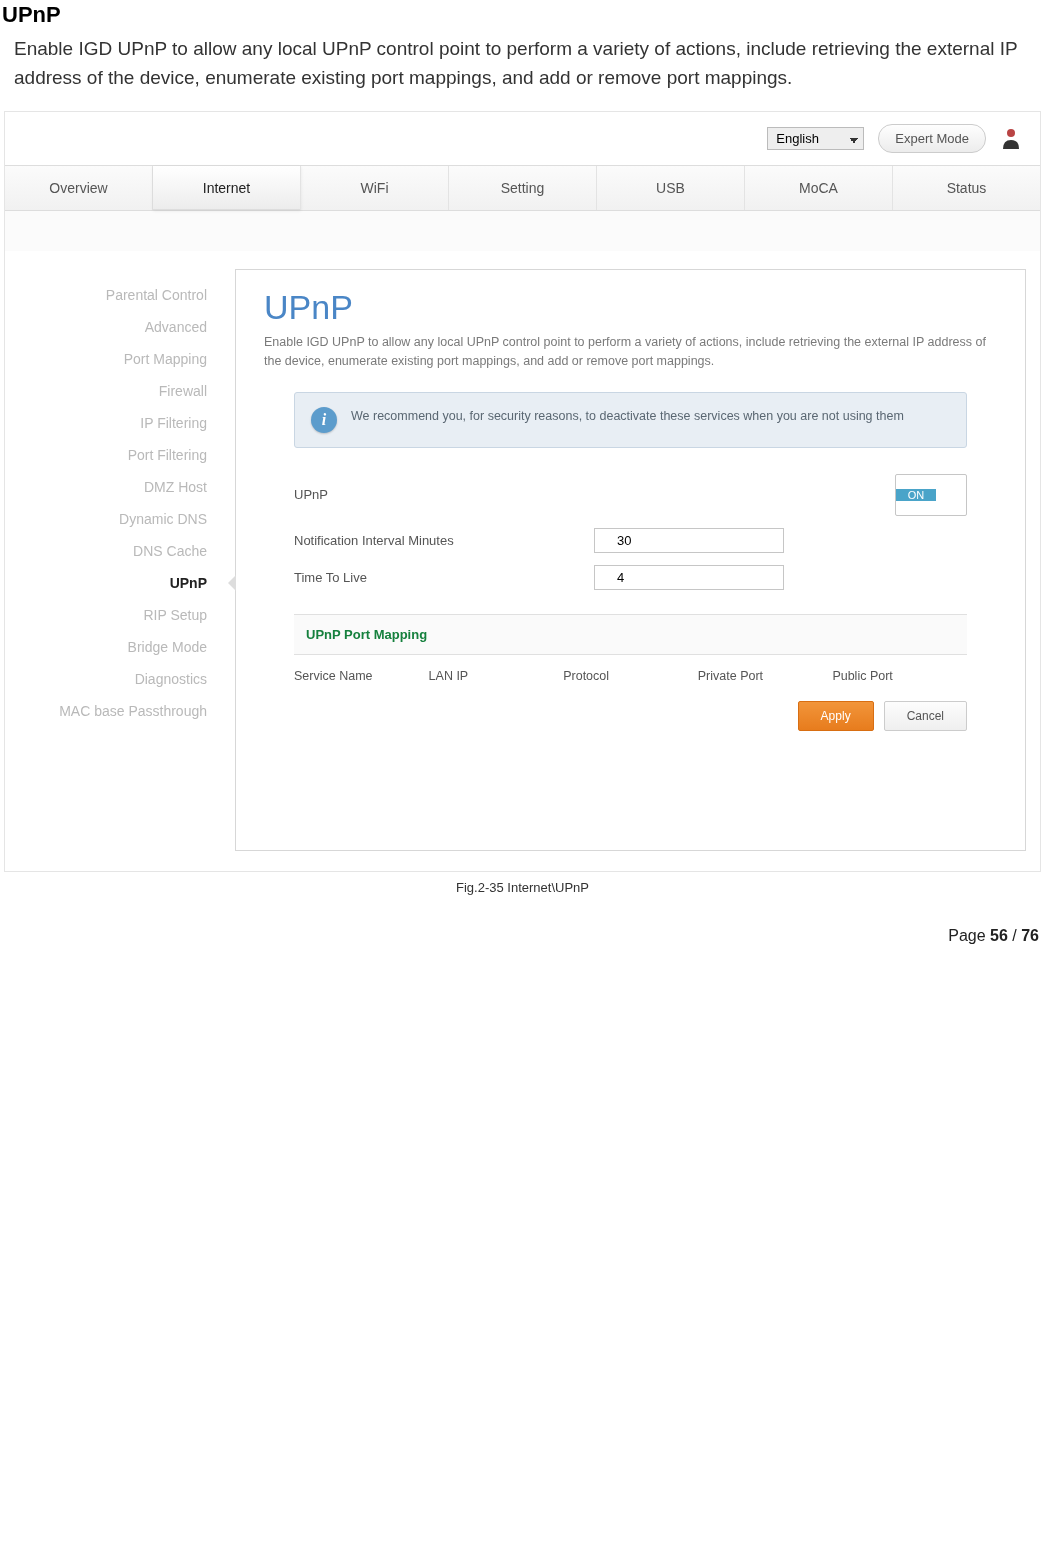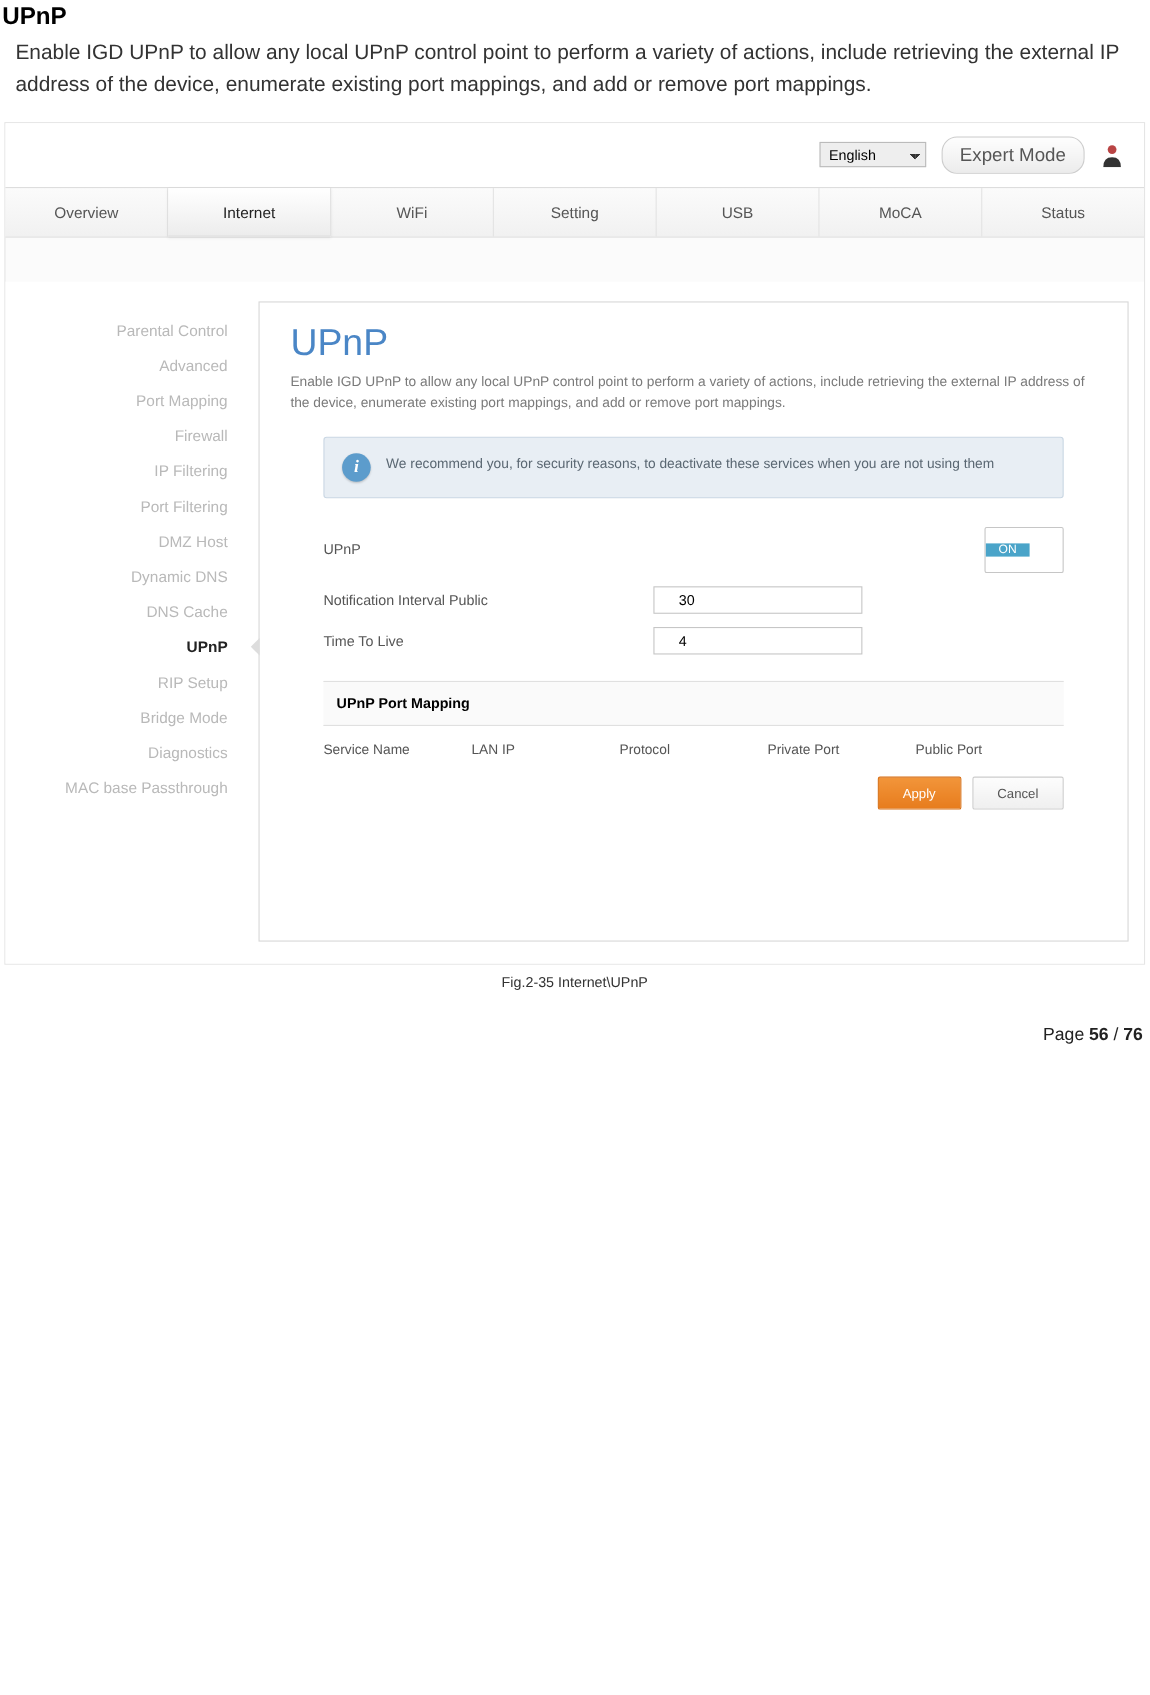--- a/index.html
+++ b/index.html
@@ -52,21 +52,21 @@
                         linear-gradient(135deg, #333 50%, transparent 50%);
       background-position: right 9px top 10px, right 4px top 10px;
       background-size: 5px 5px, 5px 5px;
       background-repeat: no-repeat;
     }
     .expert-btn {
       border: 1px solid #ccc;
       background: linear-gradient(#fefefe, #ececec);
       border-radius: 14px;
       padding: 6px 16px;
-      font-size: 17px;
+      font-size: 13px;
       color: #555;
       cursor: pointer;
     }
     .admin-icon {
       width: 22px;
       height: 22px;
       display: inline-flex;
       align-items: end;
       justify-content: center;
       position: relative;
@@ -218,21 +218,21 @@
     .toggle .knob {
       width: 30px;
       background: linear-gradient(#fafafa, #e9e9e9);
       border-left: 1px solid #ccc;
     }
     .section-header {
       margin: 10px 30px 0 30px;
       padding: 12px 12px;
       font-size: 13px;
       font-weight: bold;
-      color: #000000;
+      color: #15803d;
       border-top: 1px solid #e0e0e0;
       border-bottom: 1px solid #e0e0e0;
       background: #fafafa;
     }
     .port-table-head {
       display: flex;
       margin: 14px 30px 6px 30px;
       font-size: 12.5px;
       color: #555;
     }
@@ -336,21 +336,21 @@
 
       <div class="form-area">
         <div class="form-row">
           <div class="form-label">UPnP</div>
           <div class="toggle">
             <div class="on">ON</div>
             <div class="knob"></div>
           </div>
         </div>
         <div class="form-row">
-          <div class="form-label">Notification Interval Public</div>
+          <div class="form-label">Notification Interval Minutes</div>
           <div class="form-ctrl">
             <input class="form-input" type="text" value="30" style="">
           </div>
         </div>
         <div class="form-row">
           <div class="form-label">Time To Live</div>
           <div class="form-ctrl">
             <input class="form-input" type="text" value="4" style="">
           </div>
         </div>

